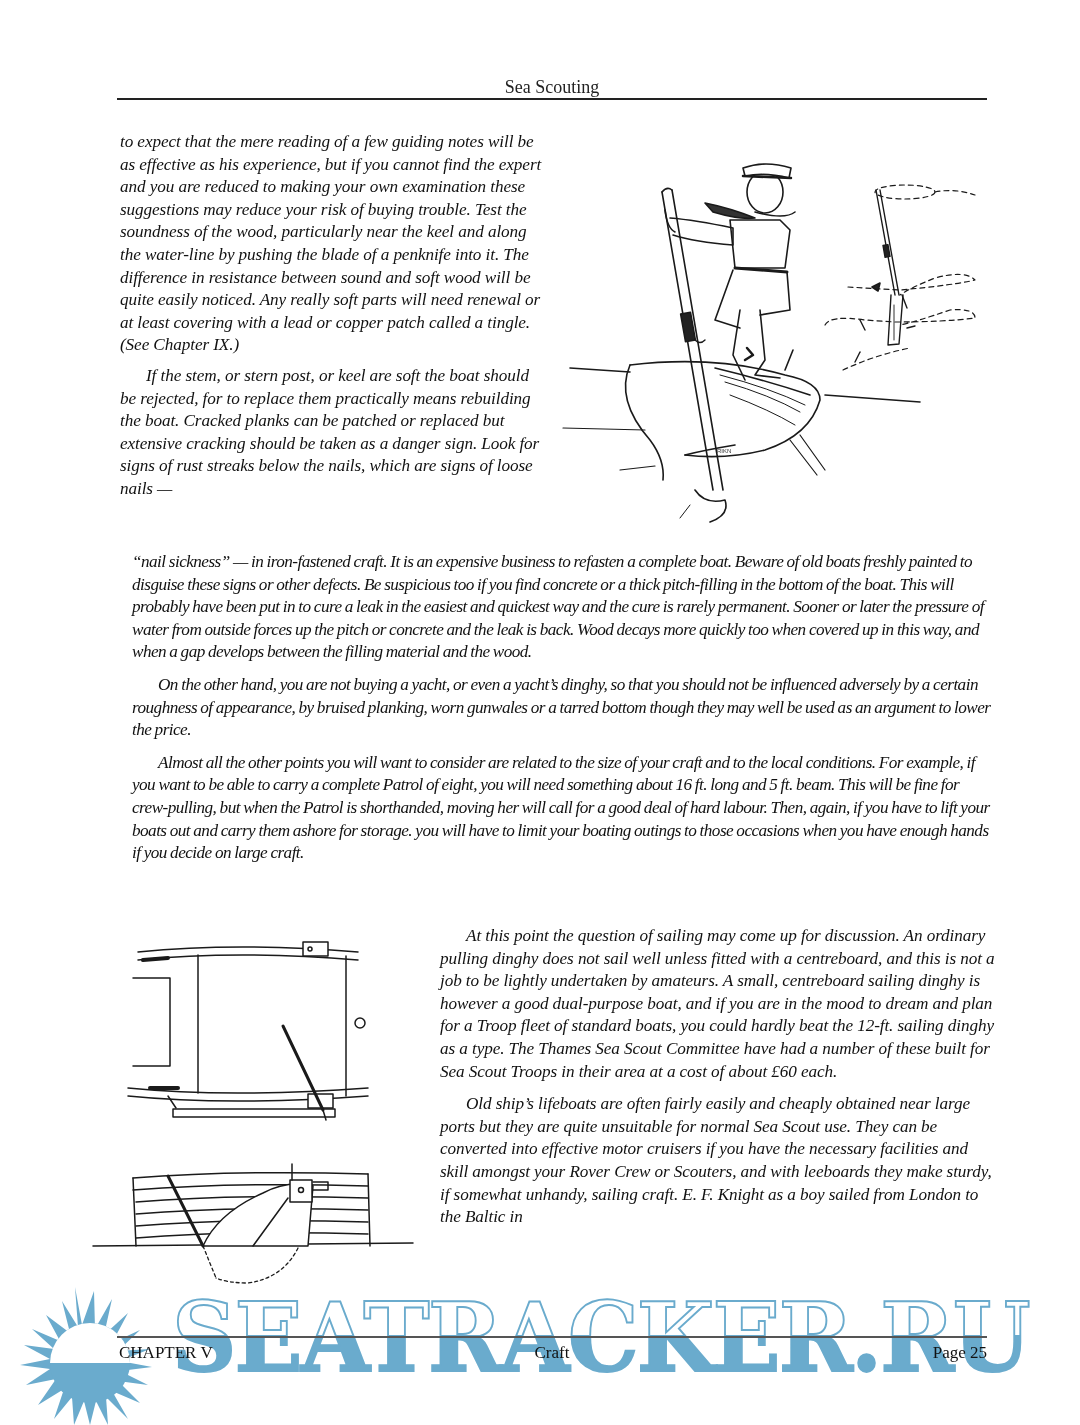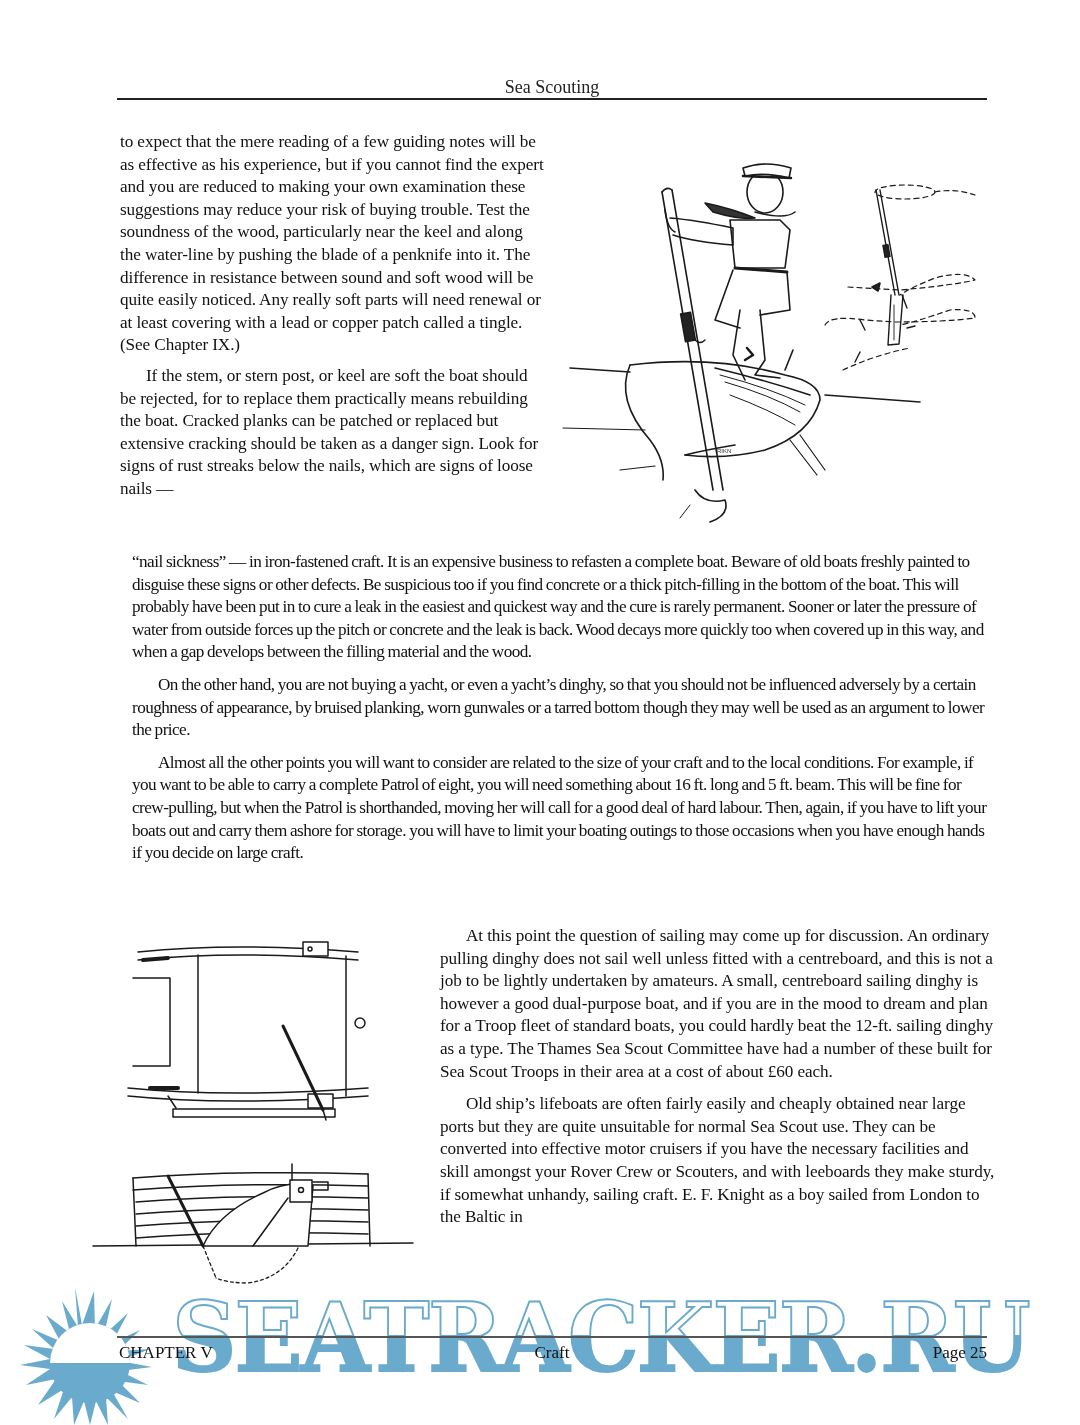--- a/index.html
+++ b/index.html
@@ -12,21 +12,21 @@
 
     
     .running-head {
       position: absolute; left: 117px; top: 76px; width: 870px;
       text-align: center; font-size: 18px; line-height: 22px; color: #222;
     }
     .head-rule {
       position: absolute; left: 117px; top: 98px; width: 870px; height: 1.5px; background: #222;
     }
 
-    .text { font-size: 17.2px; line-height: 22.6px; letter-spacing: -0.1px; }
+    .text { font-size: 17.2px; line-height: 22.6px; letter-spacing: -0.1px; font-style: italic; }
     .p { margin: 0; }
     .indent { text-indent: 26px; }
 
     
     .col-top-left { position: absolute; left: 120px; top: 131px; width: 425px; }
     .col-top-left .p + .p { margin-top: 8px; }
 
     
     .full-block {
       position: absolute; left: 132px; top: 551px; width: 860px;

